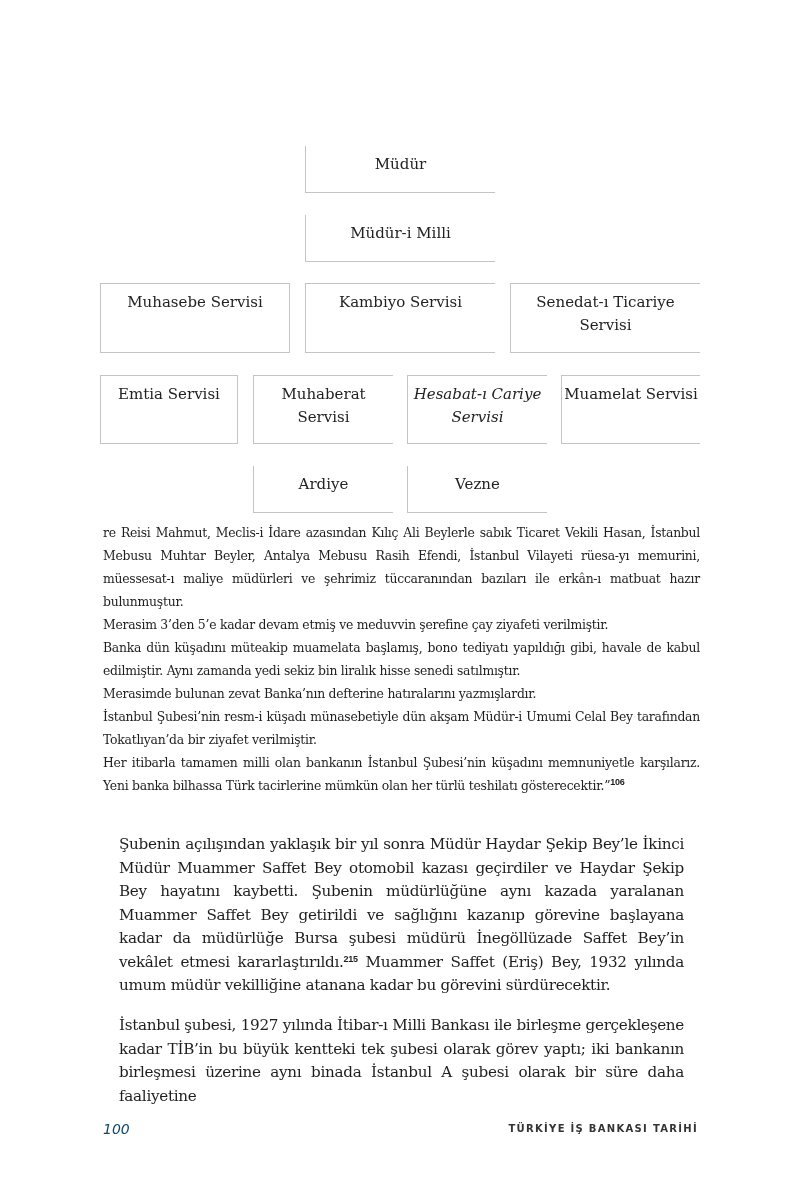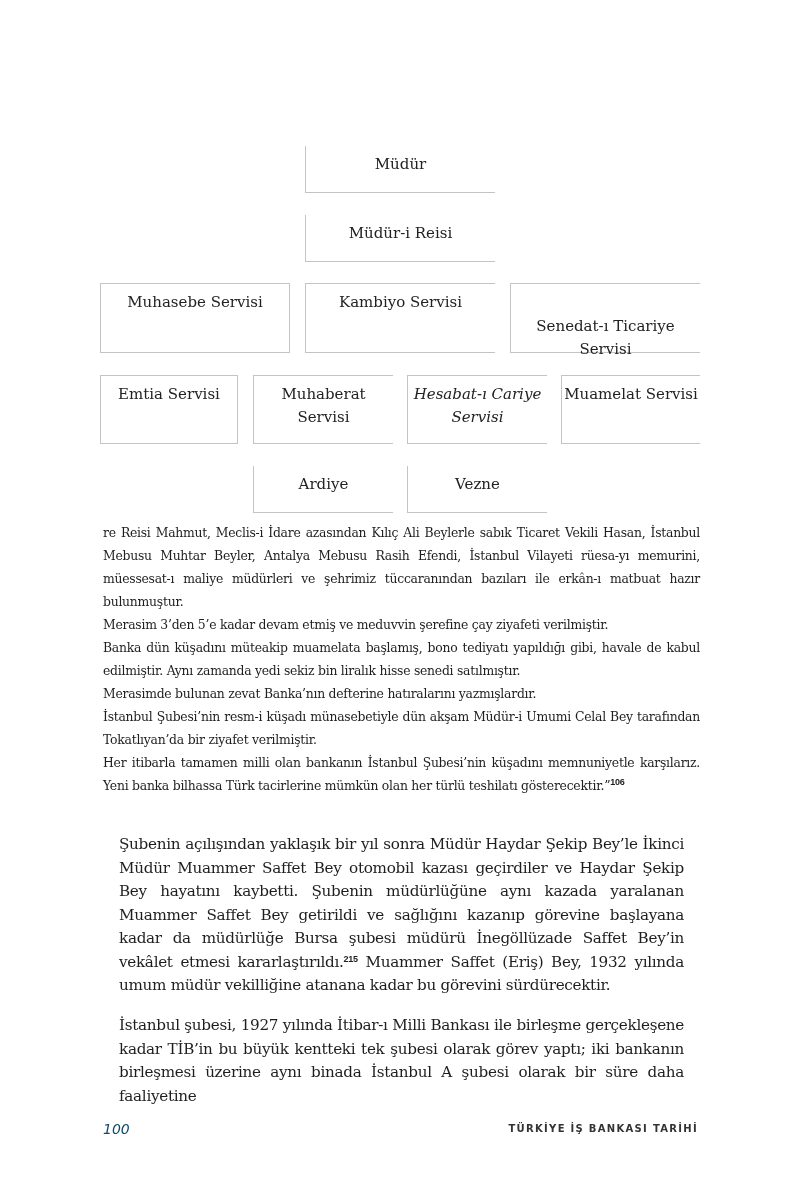--- a/index.html
+++ b/index.html
@@ -30,31 +30,31 @@
 <div class="page">
 
 
   <div>
 
     <div class="box b-lb" style="left:305px; top:146px; width:190px; height:47px;">
       <span>Müdür</span>
     </div>
 
     <div class="box b-lb" style="left:305px; top:215px; width:190px; height:47px;">
-      <span>Müdür-i Reisi</span>
+      <span>Müdür-i Milli</span>
     </div>
 
     <div class="box b-all" style="left:100px; top:283px; width:190px; height:70px;">
       <span>Muhasebe Servisi</span>
     </div>
     <div class="box b-ltb" style="left:305px; top:283px; width:190px; height:70px;">
       <span>Kambiyo Servisi</span>
     </div>
     <div class="box b-ltb" style="left:510px; top:283px; width:190px; height:70px;">
-      <span style="display:inline-block; width:150px;margin-top:24px;">Senedat-ı Ticariye Servisi</span>
+      <span style="display:inline-block; width:150px;">Senedat-ı Ticariye Servisi</span>
     </div>
 
     <div class="box b-all" style="left:100px; top:375px; width:138px; height:69px;">
       <span>Emtia Servisi</span>
     </div>
     <div class="box b-ltb" style="left:253px; top:375px; width:140px; height:69px;">
       <span style="display:inline-block; width:100px;">Muhaberat Servisi</span>
     </div>
     <div class="box b-ltb" style="left:407px; top:375px; width:140px; height:69px;">
       <span style="display:inline-block; width:135px;font-style:italic;">Hesabat-ı Cariye Servisi</span>

